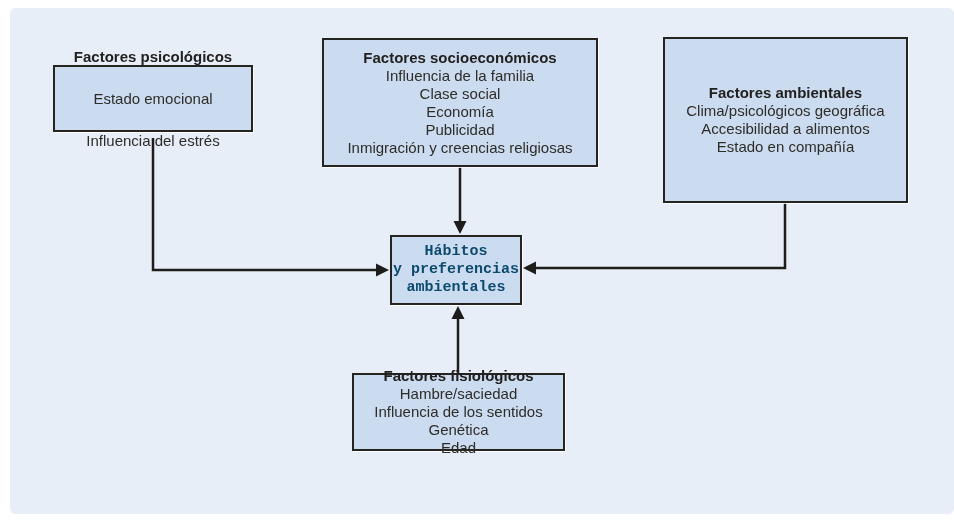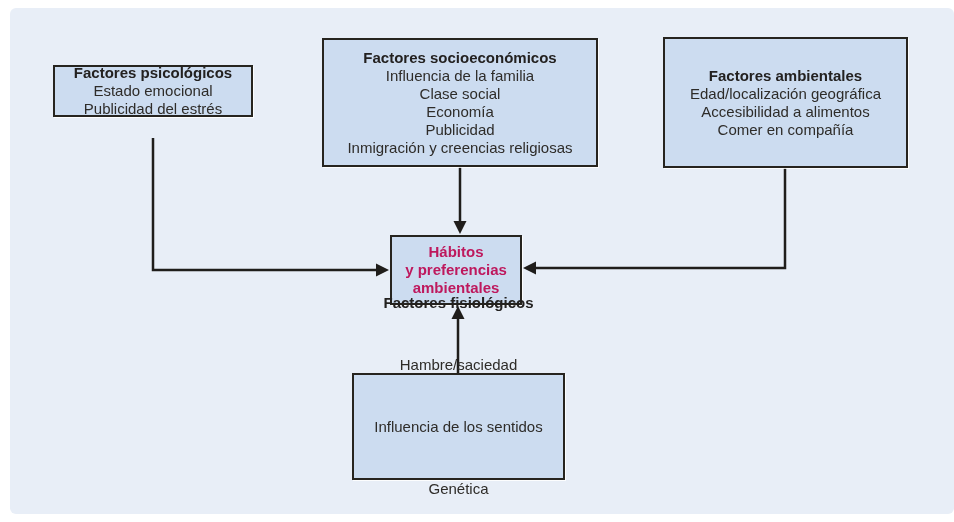--- a/index.html
+++ b/index.html
@@ -42,26 +42,26 @@
     flex-direction: column;
     align-items: center;
     justify-content: center;
     text-align: center;
     color: #2e2c29;
     font-size: 15px;
     line-height: 18px;
   }
   .box .title { font-weight: bold; color: #232120; }
   .box .line { font-weight: normal; }
-  .box-psychological { left: 53px;  top: 65px;  width: 200px; height: 52px; }
+  .box-psychological { left: 53px;  top: 65px;  width: 200px; height: 67px; gap: 24px; }
   .box-socioeconomic { left: 322px; top: 38px;  width: 276px; height: 129px; }
-  .box-environmental { left: 663px; top: 37px;  width: 245px; height: 131px; }
+  .box-environmental { left: 663px; top: 37px;  width: 245px; height: 166px; }
   .box-center        { left: 390px; top: 235px; width: 132px; height: 70px; }
-  .box-physiological { left: 352px; top: 373px; width: 213px; height: 107px; gap: 44px; }
-  .box-center .title-line { font-weight: bold; color: #be185d; }
+  .box-physiological { left: 352px; top: 373px; width: 213px; height: 78px; }
+  .box-center .title-line { font-weight: bold; color: #0c4a6e; font-family: Liberation Mono, monospace; }
 </style>
 </head>
 <body>
 
 <div class="stage">
   <div class="panel"></div>
 
   <svg class="connectors" viewBox="0 0 954 522" xmlns="http://www.w3.org/2000/svg">
 
     <path d="M153,138 L153,270 L377,270" fill="none" stroke="#1f1d1b" stroke-width="2.5"></path>
@@ -73,37 +73,37 @@
     <path d="M785,168 L785,268 L535,268" fill="none" stroke="#1f1d1b" stroke-width="2.5"></path>
     <polygon points="523,268 536,261.5 536,274.5" fill="#1f1d1b"></polygon>
 
     <path d="M458,373 L458,318" fill="none" stroke="#1f1d1b" stroke-width="2.5"></path>
     <polygon points="458,306 451.5,319 464.5,319" fill="#1f1d1b"></polygon>
   </svg>
 
   <div class="box box-psychological">
     <div class="title">Factores psicológicos</div>
     <div class="line">Estado emocional</div>
-    <div class="line">Publicidad del estrés</div>
+    <div class="line">Influencia del estrés</div>
   </div>
 
   <div class="box box-socioeconomic">
     <div class="title">Factores socioeconómicos</div>
     <div class="line">Influencia de la familia</div>
     <div class="line">Clase social</div>
     <div class="line">Economía</div>
     <div class="line">Publicidad</div>
     <div class="line">Inmigración y creencias religiosas</div>
   </div>
 
   <div class="box box-environmental">
     <div class="title">Factores ambientales</div>
-    <div class="line">Edad/localización geográfica</div>
+    <div class="line">Clima/psicológicos geográfica</div>
     <div class="line">Accesibilidad a alimentos</div>
-    <div class="line">Comer en compañía</div>
+    <div class="line">Estado en compañía</div>
   </div>
 
   <div class="box box-center">
     <div class="title-line">Hábitos</div>
     <div class="title-line">y preferencias</div>
     <div class="title-line">ambientales</div>
   </div>
 
   <div class="box box-physiological">
     <div class="title">Factores fisiológicos</div>

